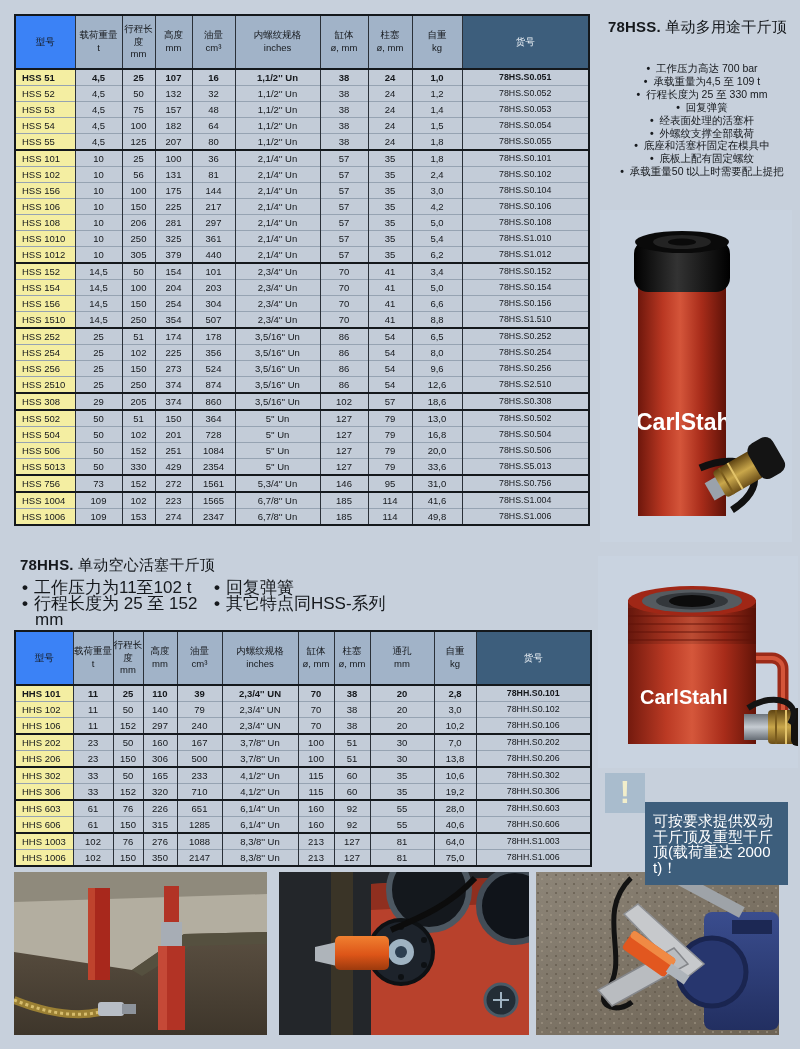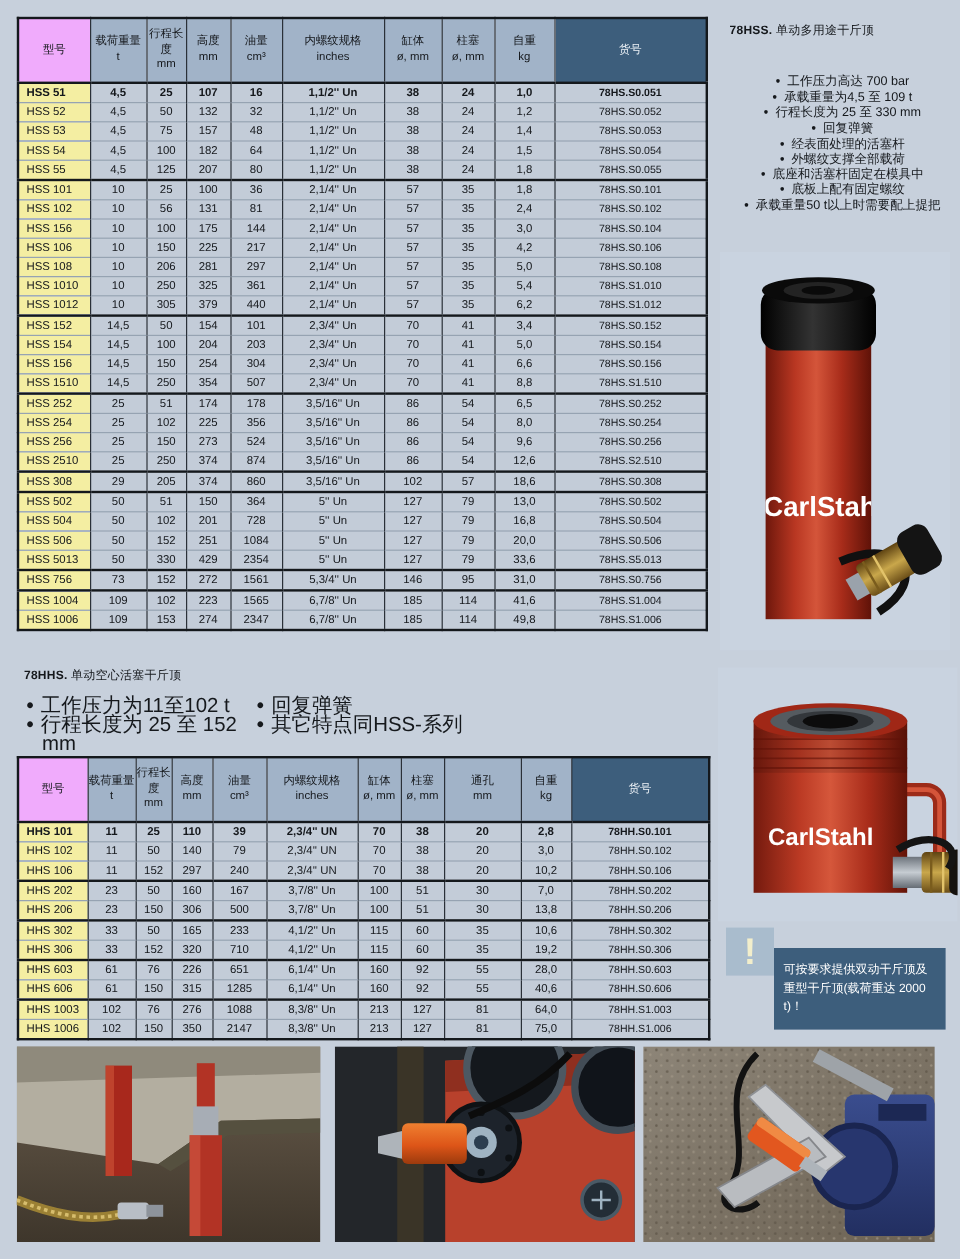--- a/index.html
+++ b/index.html
@@ -21,43 +21,43 @@
     border-left:1px solid #2a3038;border-bottom:2px solid #14181c;
   }
   td{
     background:#c3ccd8;font-size:9.5px;line-height:15px;height:15px;
     text-align:center;vertical-align:middle;padding:0;
     border-left:1px solid #2a3038;border-top:1px solid #96a3b2;
   }
   th:first-child,td:first-child{border-left:none;}
   tbody tr:first-child td{border-top:none;font-weight:bold;}
   tr.group-start td{border-top:2px solid #14181c;}
-  th.model-col{background:#f0abfc;}
+  th.model-col{background:#3b82f6;}
   td.model{background:#f4eea2;text-align:left;padding-left:6px;}
   th.art-col{background:#3d5e7c;color:#edf2f7;margin-top:12px;}
   td.art{font-size:8.8px;}
 
   
-  .sec-title{font-size:10px;letter-spacing:.2px;white-space:nowrap;}
+  .sec-title{font-size:15px;letter-spacing:.2px;white-space:nowrap;}
   .sec-title .code{font-weight:bold;}
   ul.bullets{list-style:none;margin:0;padding:0;}
   ul.bullets li{padding-left:13px;text-indent:-13px;}
   ul.bullets li::before{content:"\2022";margin-right:6px;font-weight:bold;}
   .bullets-sm li{font-size:10.5px;line-height:12.9px;text-align:center;}
   .bullets-md li{font-size:17px;line-height:16px;}
 
   
   .note-icon{
     width:40px;height:40px;background:#a9bccd;
     display:flex;align-items:center;justify-content:center;
     font-size:31px;font-weight:bold;color:#f2eecb;z-index:2;
   }
   .note-box{
     width:127px;background:#3d5e7c;color:#ffffff;
-    font-size:10px;line-height:15.5px;padding:11px 8px 10px 8px;z-index:1;
+    font-size:15px;line-height:15.5px;padding:11px 8px 10px 8px;z-index:1;margin-top:12px;
   }
 
   svg{display:block;}
 </style>
 </head>
 <body>
 
 <table class="abs" style="left:14px;top:14px;width:574px;">
   <colgroup>
     <col style="width:60px">

